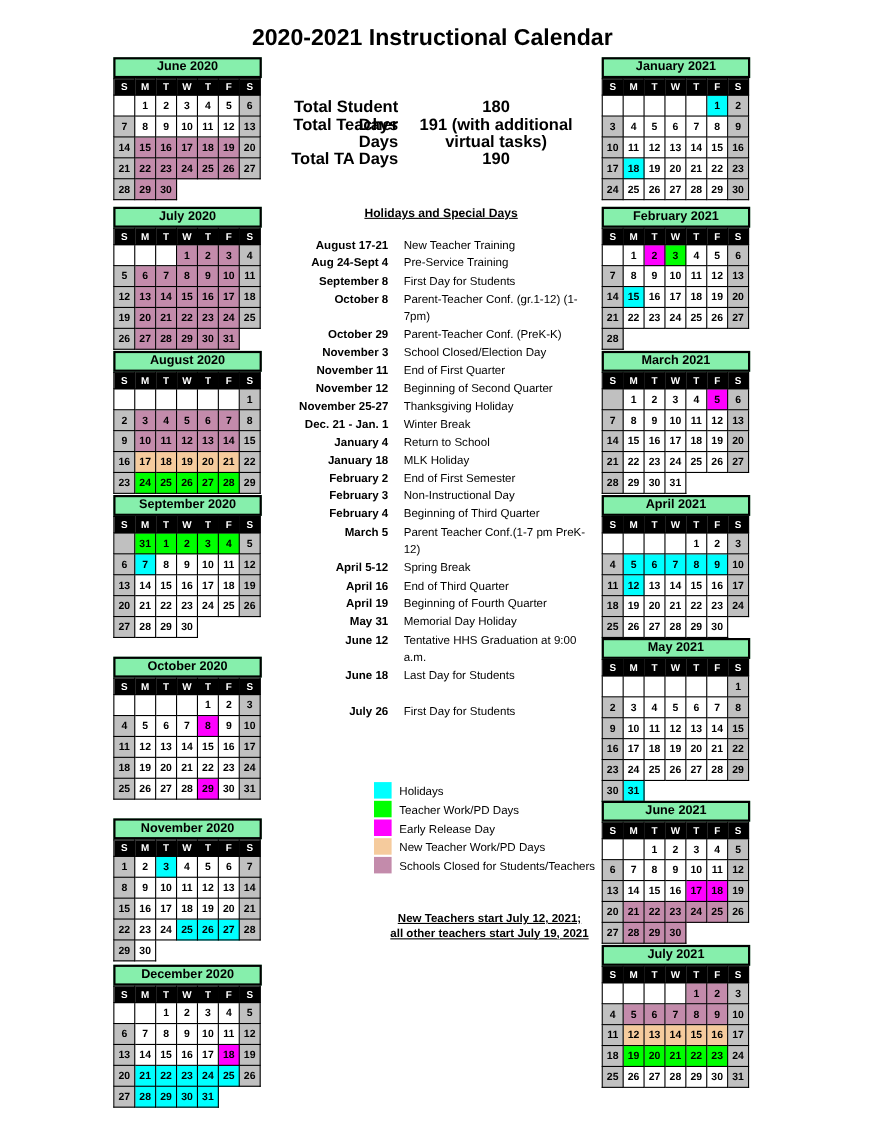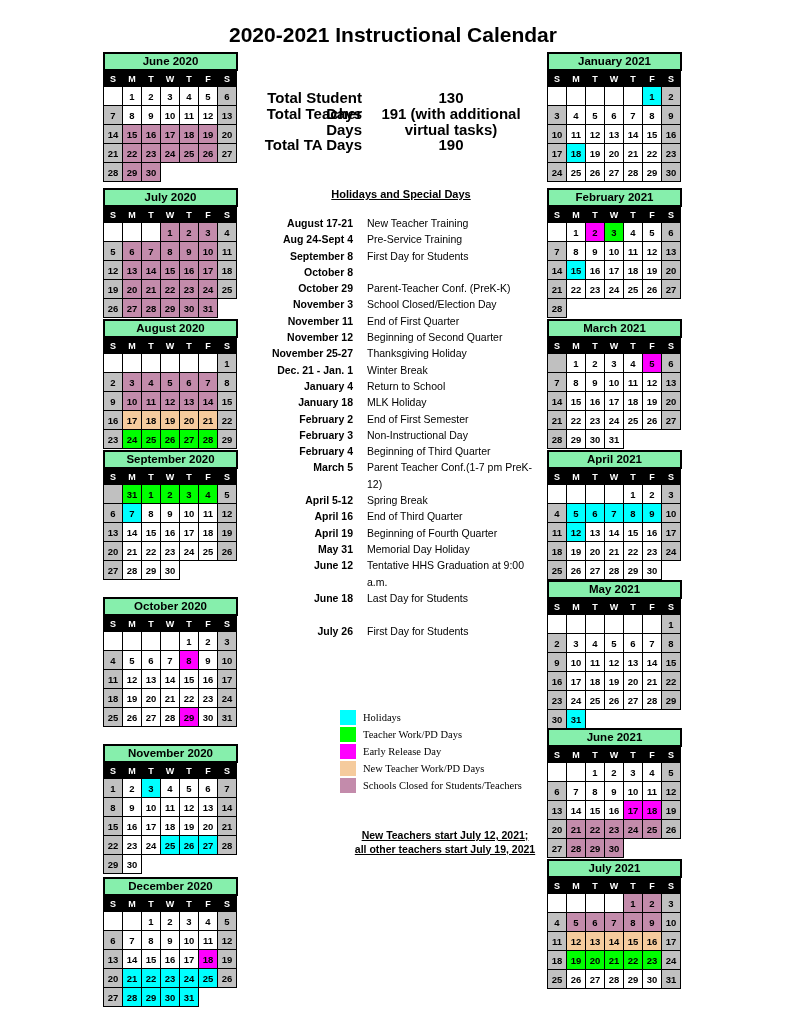--- a/index.html
+++ b/index.html
@@ -45,21 +45,21 @@
   .sd-head{
     text-align:center;font-size:11px;font-weight:bold;text-decoration:underline;
     margin-bottom:15px;
   }
   .sd-row{display:grid;grid-template-columns:97px 1fr;column-gap:14px;
     font-size:10.5px;line-height:16.3px;}
   .sd-row .sd-date{text-align:right;font-weight:bold;}
   .sd-row .sd-desc{text-align:left;}
   .sd-gap{margin-top:17px;}
   .legend{position:absolute;left:340px;top:709px;}
-  .lg-row{display:flex;align-items:center;height:17px;font-family:Liberation Serif, serif;}
+  .lg-row{display:flex;align-items:flex-end;height:17px;}
   .lg-swatch{width:16px;height:15px;flex:0 0 16px;}
   .lg-label{margin-left:7px;font-size:10.5px;white-space:nowrap;}
   .note{
     position:absolute;left:320px;top:829px;width:250px;text-align:center;
     font-size:10.5px;font-weight:bold;line-height:13.5px;white-space:pre-line;text-decoration:underline;
   }
 </style>
 </head>
 <body>
 
@@ -894,21 +894,21 @@
             <td class="c-g">31</td>
           </tr>
         </tbody>
       </table>
     </div>
   </div>
 
 <div class="totals" id="totals">
     <div class="tot-row">
       <span class="lbl">Total Student Days</span>
-      <span class="val">130</span>
+      <span class="val">180</span>
     </div>
     <div class="tot-row">
       <span class="lbl">Total Teacher Days</span>
       <span class="val">191 (with additional virtual tasks)</span>
     </div>
     <div class="tot-row tot-gap">
       <span class="lbl">Total TA Days</span>
       <span class="val">190</span>
     </div>
   </div>
@@ -923,20 +923,21 @@
       <div class="sd-row">
         <span class="sd-date">Aug 24-Sept 4</span>
         <span class="sd-desc">Pre-Service Training</span>
       </div>
       <div class="sd-row">
         <span class="sd-date">September 8</span>
         <span class="sd-desc">First Day for Students</span>
       </div>
       <div class="sd-row">
         <span class="sd-date">October 8</span>
+        <span class="sd-desc">Parent-Teacher Conf. (gr.1-12) (1-7pm)</span>
       </div>
       <div class="sd-row">
         <span class="sd-date">October 29</span>
         <span class="sd-desc">Parent-Teacher Conf. (PreK-K)</span>
       </div>
       <div class="sd-row">
         <span class="sd-date">November 3</span>
         <span class="sd-desc">School Closed/Election Day</span>
       </div>
       <div class="sd-row">

